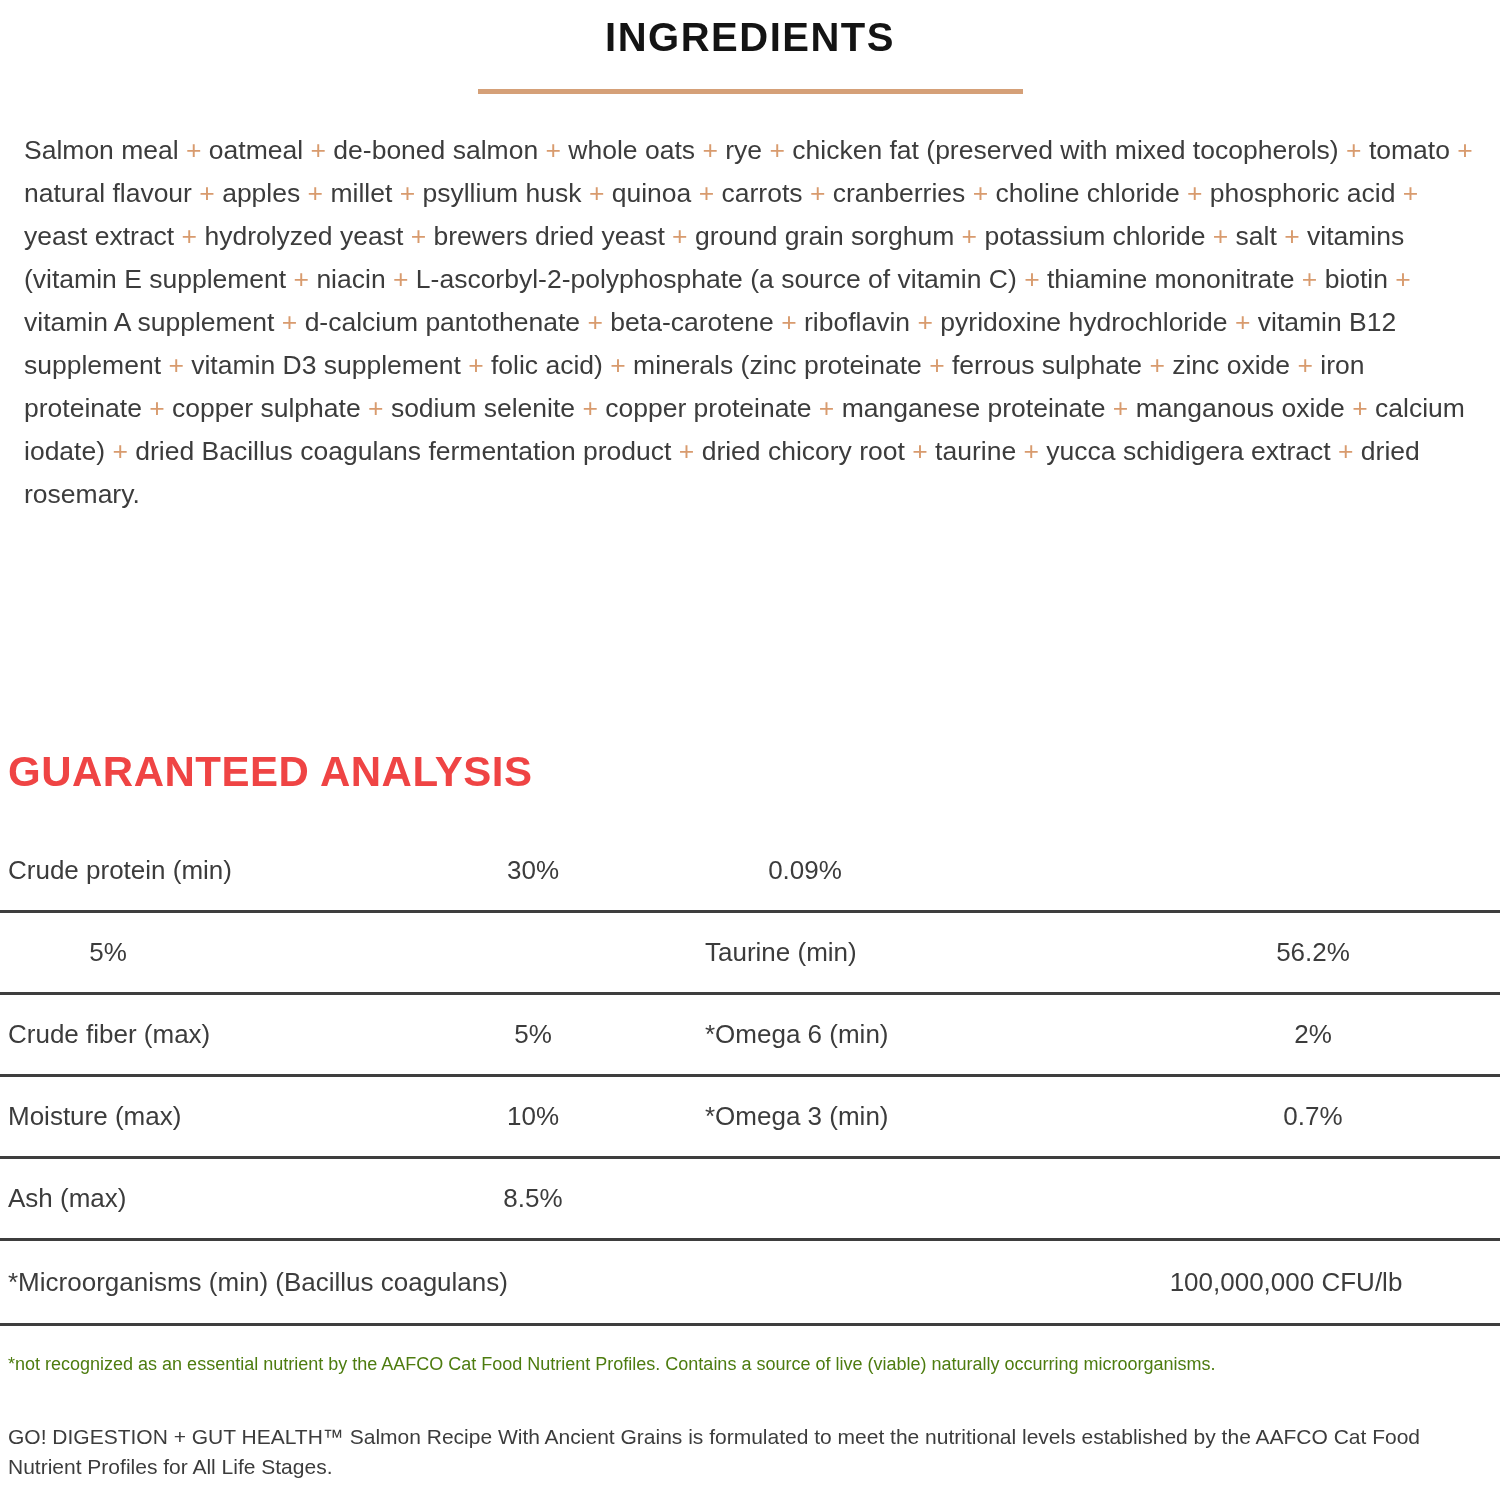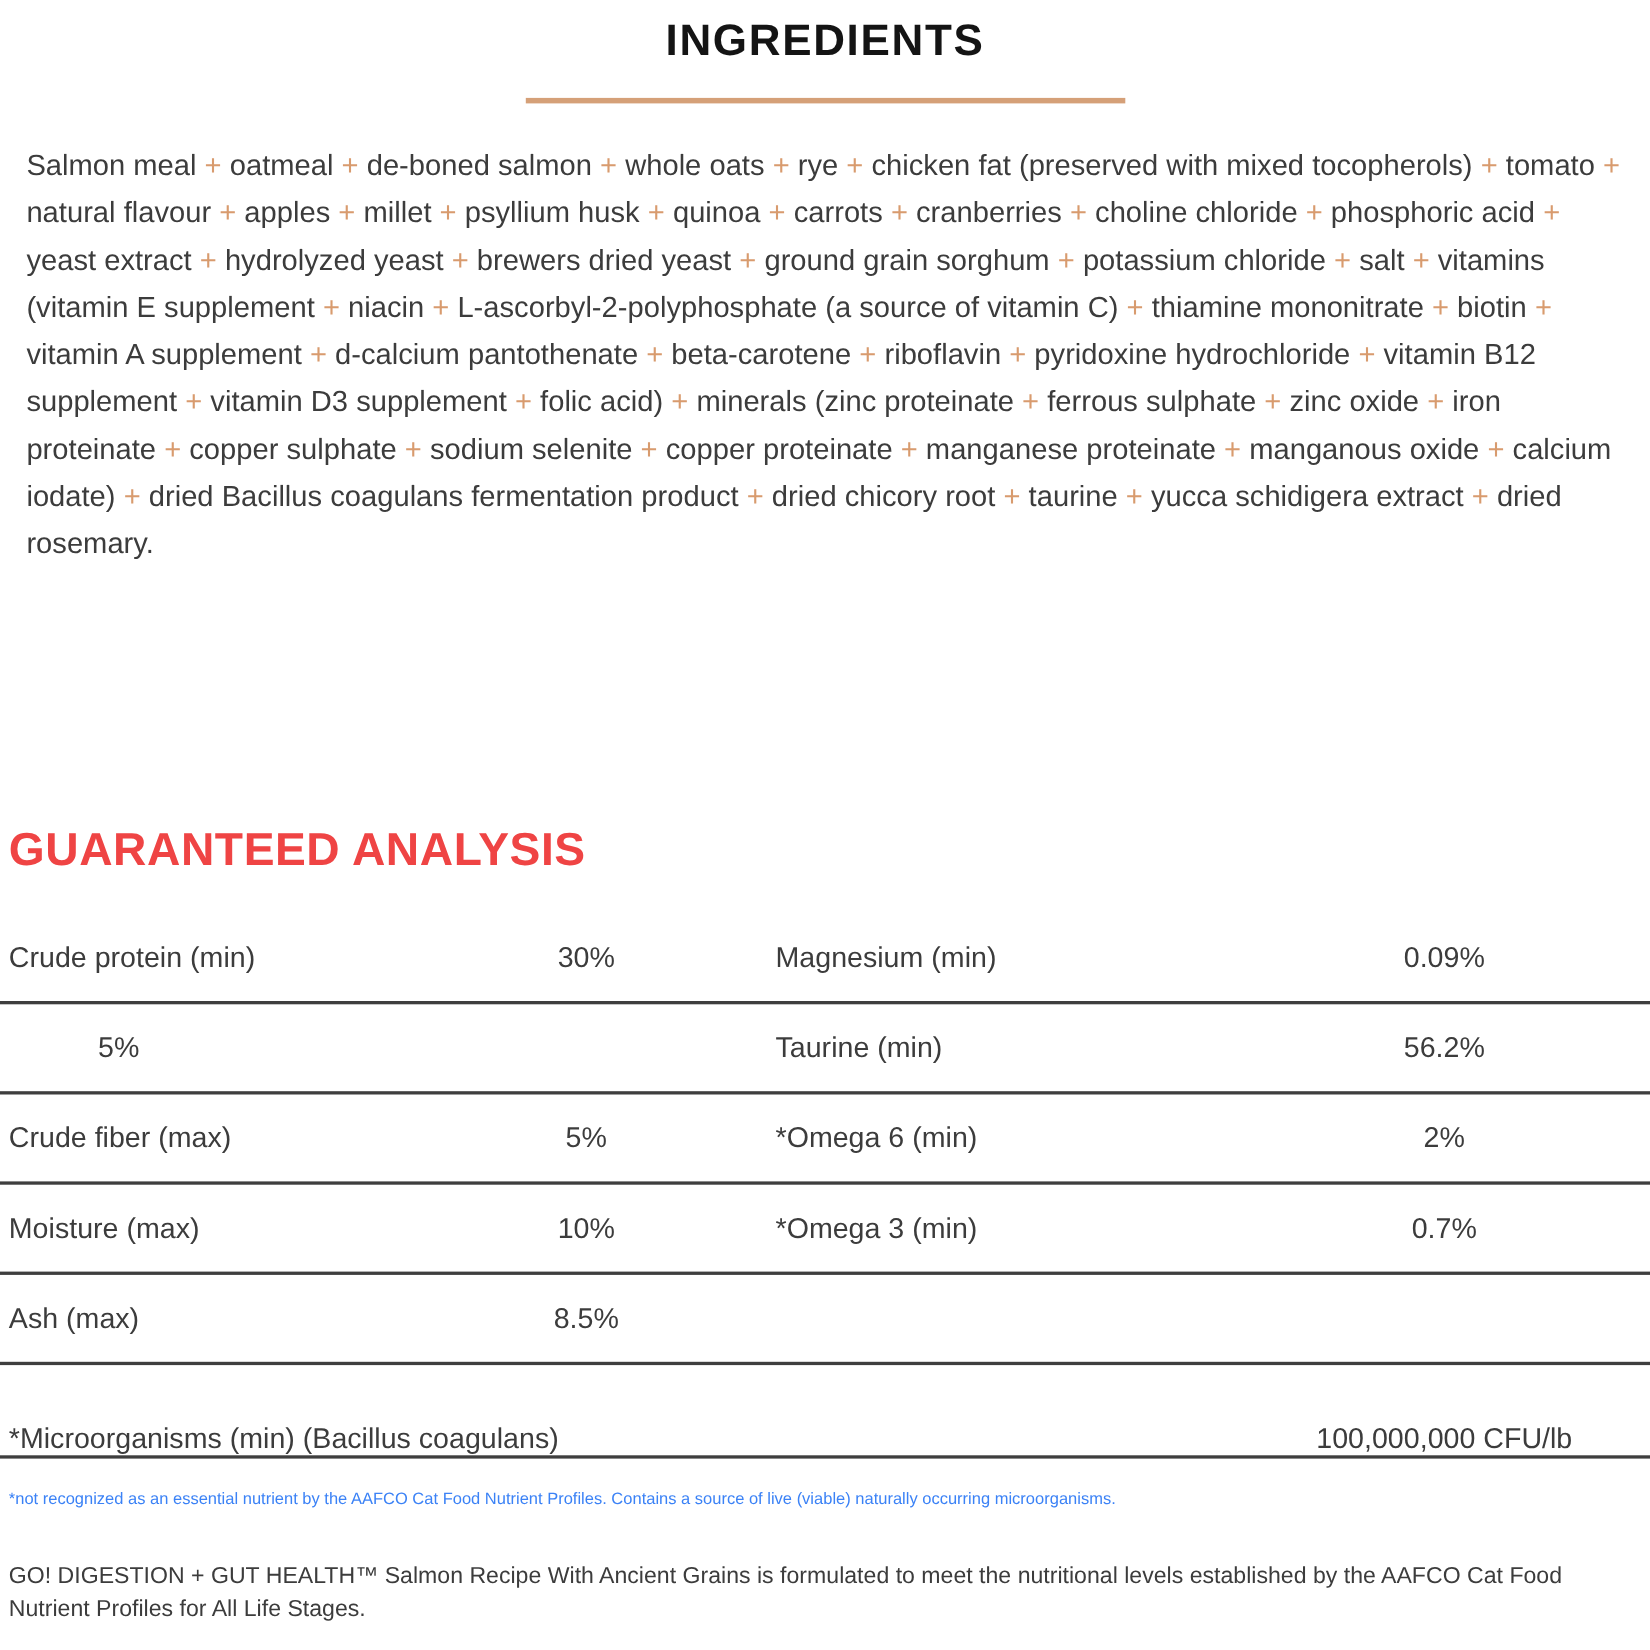--- a/index.html
+++ b/index.html
@@ -67,33 +67,33 @@
   .ga-label { flex: 1; text-align: left; }
   .ga-value {
     width: 200px;
     text-align: center;
     display: flex;
     justify-content: center;
     white-space: nowrap;
   }
   .ga-full {
     display: flex;
-    align-items: flex-end;
+    align-items: center;
     justify-content: space-between;
     height: 82px;
     padding-left: 8px;
-    padding-right: 87px;
+    padding-right: 114px;
     border-bottom: 3px solid #3e3e3e;
   }
   
   .note-1 {
     margin: 28px 12px 0 8px;
-    font-size: 15px;
+    font-size: 18px;
     white-space: nowrap;
-    color: #3b82f6;
+    color: #4d7c0f;
   }
   .note-2 {
     margin: 47px 0 0 8px;
     max-width: 1430px;
     font-size: 21px;
     line-height: 30px;
     color: #3c3c3c;
   }
 </style>
 </head>
@@ -107,21 +107,20 @@
 
 <section>
   <h2 class="ga-title">GUARANTEED ANALYSIS</h2>
   <div class="ga-table">
       <div class="ga-row">
         <div class="ga-half ga-left">
           <span class="ga-label">Crude protein (min)</span>
           <span class="ga-value">30%</span>
         </div>
         <div class="ga-half ga-right">
-          <span class="ga-label">Magnesium (min)</span>
           <span class="ga-value">0.09%</span>
         </div>
       </div>
       <div class="ga-row">
         <div class="ga-half ga-left">
           <span class="ga-value">5%</span>
         </div>
         <div class="ga-half ga-right">
           <span class="ga-label">Taurine (min)</span>
           <span class="ga-value">56.2%</span>

